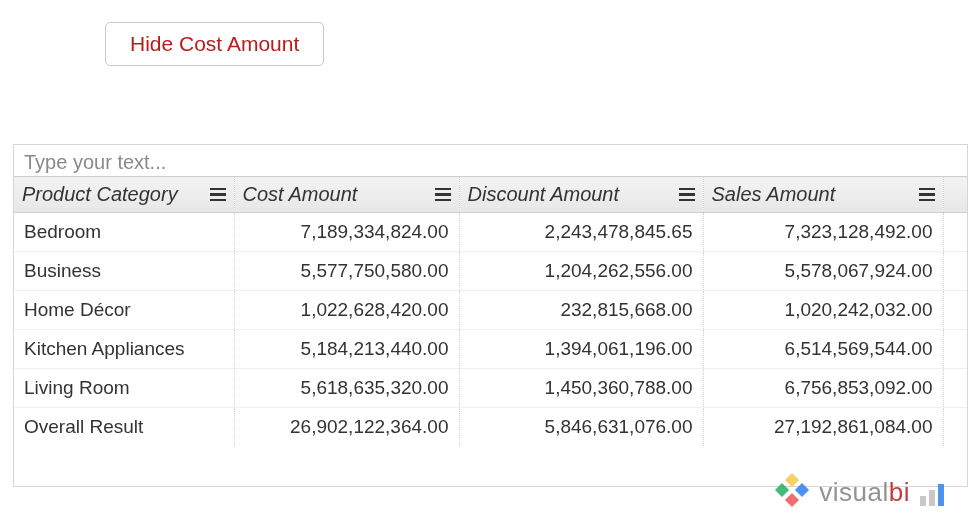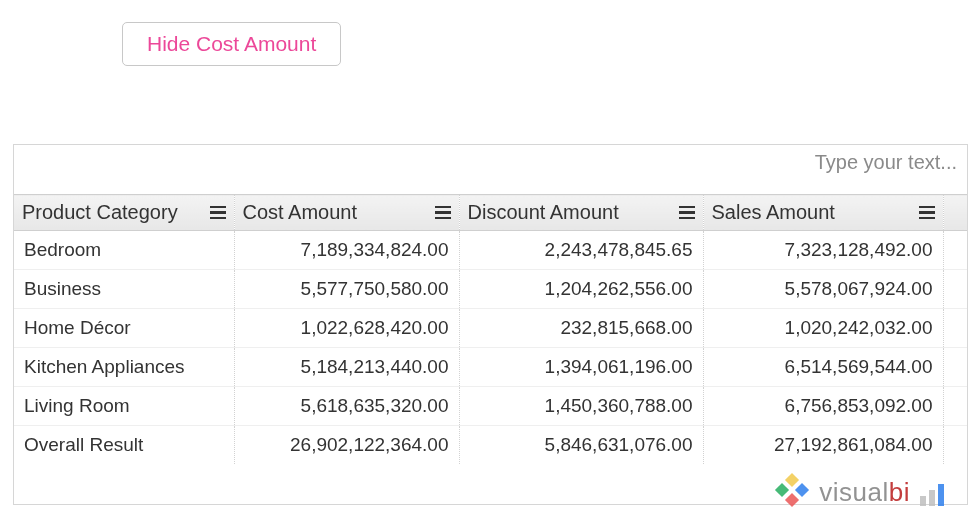--- a/index.html
+++ b/index.html
@@ -1,49 +1,48 @@
 <!DOCTYPE html>
 <html><head>
 <meta charset="utf-8">
 <style>
   * { box-sizing: border-box; margin: 0; padding: 0; }
   html, body { width: 980px; height: 519px; font-family: "Segoe UI", Arial, sans-serif; background: #fff; color: #333; }
   .canvas { position: relative; width: 980px; height: 519px; }
 
   .hide-btn {
     position: absolute;
-    left: 122px;
+    left: 105px;
     top: 22px;
     height: 44px;
     padding: 0 24px;
     font-size: 21px;
-    color: #ec4899;
+    color: #b91c1c;
     background: #fff;
     border: 1px solid #c8c8c8;
     border-radius: 5px;
     cursor: pointer;
   }
 
   .table-wrap {
     position: absolute;
     left: 13px;
     top: 144px;
     width: 955px;
     border: 1px solid #d6d6d6;
     background: #fff;
   }
 
   .search-row input {
     width: 100%;
     border: none;
-    padding: 6px 10px 20px 10px;
+    padding: 6px 10px 2px 10px;
     font-size: 20px;
     color: #444;
     outline: none;
-    text-align: right;
   }
   .search-row input::placeholder { color: #8a8a8a; }
 
   table { width: 100%; border-collapse: collapse; table-layout: fixed; }
   col.c0 { width: 220px; }
   col.c1 { width: 225px; }
   col.c2 { width: 244px; }
   col.c3 { width: 240px; }
   col.c4 { width: auto; }
 
@@ -51,20 +50,21 @@
     background: linear-gradient(#f3f3f3, #e7e7e7);
     border-top: 1px solid #cfcfcf;
     border-bottom: 1px solid #cfcfcf;
     font-weight: 400;
     font-size: 20px;
     color: #333;
     padding: 6px 8px 6px 8px;
     text-align: left;
     position: relative;
     white-space: nowrap;
+    font-style: italic;
   }
   thead th .menu-ic {
     position: absolute;
     right: 8px;
     top: 50%;
     transform: translateY(-50%);
     width: 16px;
     height: 14px;
     cursor: pointer;
   }

